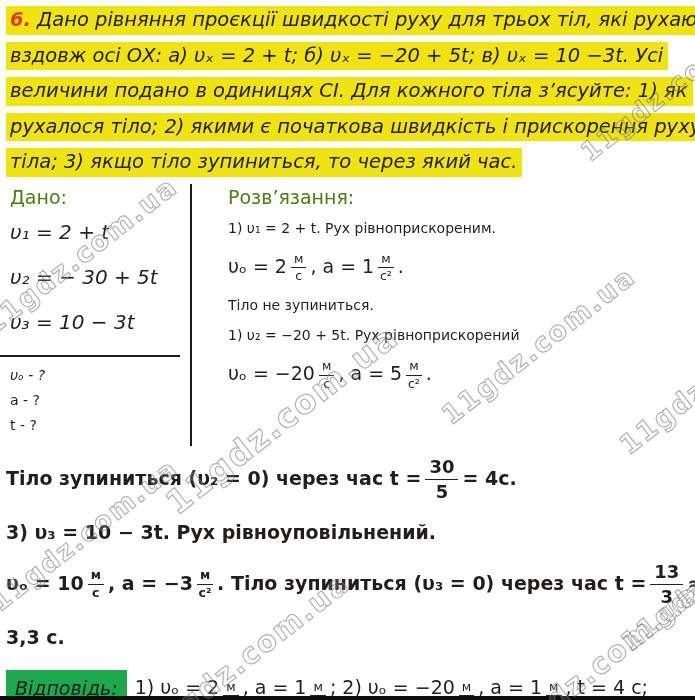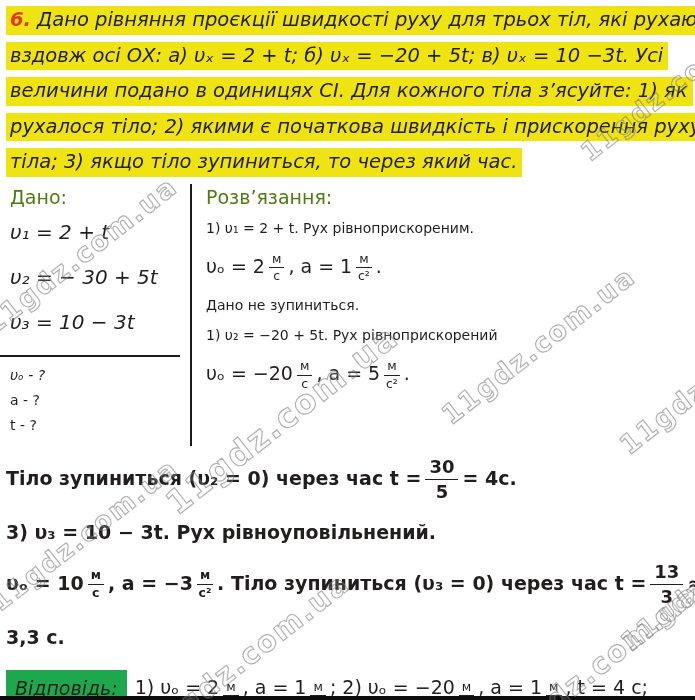--- a/index.html
+++ b/index.html
@@ -9,21 +9,21 @@
     font-family:"DejaVu Sans",sans-serif;
   }
   
   .problem{padding:6px 0 0 6px;font-style:italic;font-size:19.5px;line-height:1;}
   .p-line{margin:0 0 7px 0;white-space:nowrap;}
   .hl{background:#efe312;padding:4px 5px 5px 4px;display:inline-block;}
   .p-num{color:#e23a2c;font-weight:700;margin-right:6px;}
   
   .cols{display:flex;margin-top:4px;}
   .col-left{width:192px;border-right:2px solid #1c1c1c;padding:2px 0 4px 10px;box-sizing:border-box;}
-  .col-right{flex:1;padding:2px 0 0 14px;}
+  .col-right{flex:1;padding:2px 0 0 0;margin-left:36px;}
   .g-label,.s-label{color:#4d7c0f;font-size:19px;margin-bottom:12px;}
   .g-eq{font-size:20px;margin:0 0 21px 0;}
   .g-eq i,.math i{}
   .g-hr{border:none;border-top:2px solid #1c1c1c;margin:2px 10px 10px -10px;}
   .g-unk{font-size:14px;margin:0 0 9px 0;}
   .s-line{font-size:14px;margin:0 0 14px 0;white-space:nowrap;}
   .s-frac-line{font-size:19px;margin:0 0 12px 0;white-space:nowrap;}
   
   .frac{display:inline-block;text-align:center;vertical-align:middle;margin:2px 4px;font-style:normal;font-size:12.5px;line-height:1.15;}
   .frac .n{display:block;border-bottom:1.5px solid #222;padding:0 3px 1px 3px;}
@@ -99,21 +99,21 @@
 
   <div class="col-right">
     <div class="s-label">Розв’язання:</div>
 
     <div class="s-line">1) υ₁ = 2 + t. Рух рівноприскореним.</div>
 
     <div class="s-frac-line">
       <span>υₒ = 2</span><span class="frac"><span class="n">м</span><span class="d">с</span></span><span>,   a = 1</span><span class="frac"><span class="n">м</span><span class="d">с²</span></span><span>.</span>
     </div>
 
-    <div class="s-line">Дано не зупиниться.</div>
+    <div class="s-line">Тіло не зупиниться.</div>
 
     <div class="s-line">1) υ₂ = −20 + 5t.  Рух рівноприскорений</div>
 
     <div class="s-frac-line">
       <span>υₒ = −20</span><span class="frac"><span class="n">м</span><span class="d">с</span></span><span>, a = 5</span><span class="frac"><span class="n">м</span><span class="d">с²</span></span><span>.</span>
     </div>
   </div>
 </div>
 
 <div class="wide">

